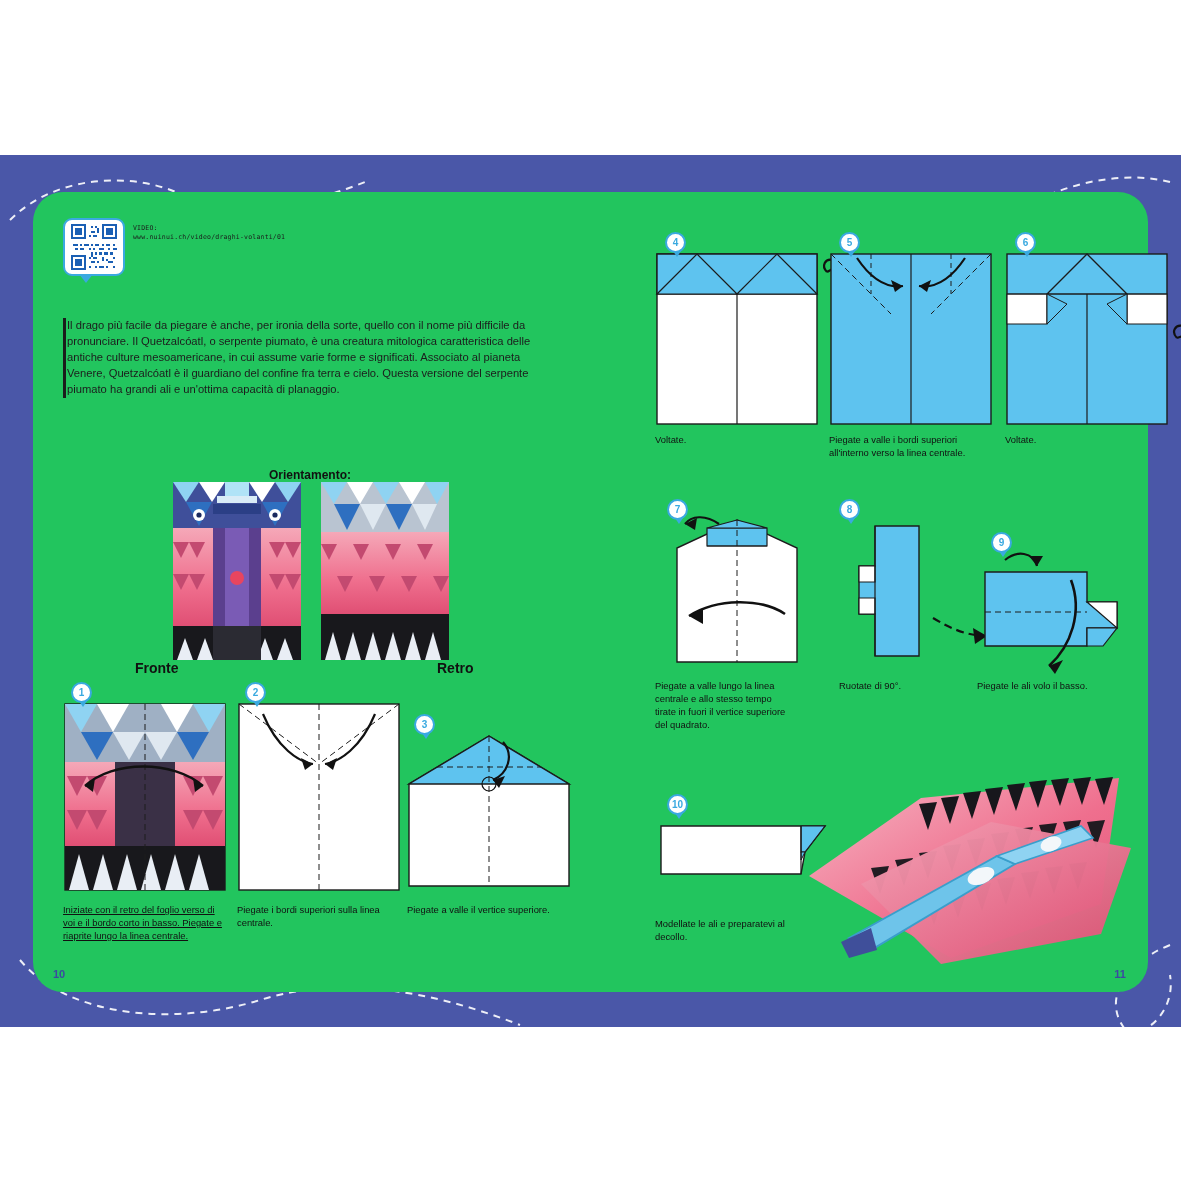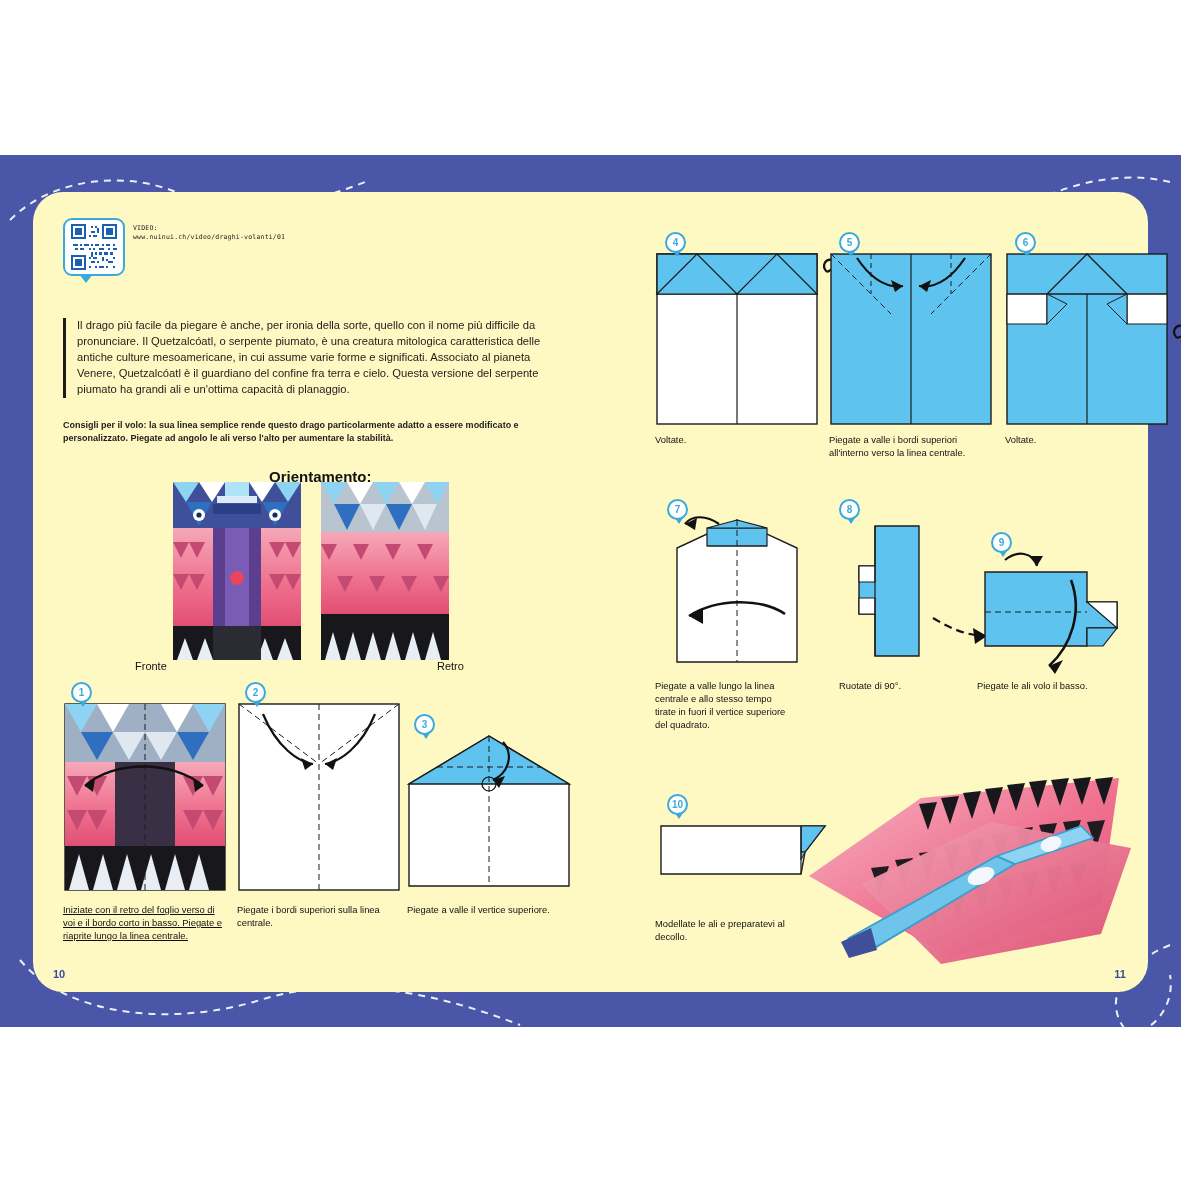--- a/index.html
+++ b/index.html
@@ -26,21 +26,21 @@
   }
   
   .dash-deco { position: absolute; pointer-events: none; }
 
   .spread {
     position: absolute;
     left: 33px;
     top: 192px;
     width: 1115px;
     height: 800px;
-    background: #fef9c3;
+    background: #22c55e;
     border-radius: 30px;
   }
   .page-left, .page-right {
     position: absolute;
     top: 0;
     height: 800px;
   }
   .page-left { left: 0; width: 557px; }
   .page-right { left: 558px; width: 557px; }
 
@@ -102,48 +102,48 @@
 
   .intro {
     position: absolute;
     left: 30px;
     top: 126px;
     width: 495px;
     font-size: 11.2px;
     line-height: 1.42;
     color: #1c1c1c;
     border-left: 3px solid #1c1c1c;
-    padding-left: 11px;
+    padding-left: 1px;
     box-sizing: border-box;
   }
   .tip {
     position: absolute;
     left: 30px;
     top: 227px;
     width: 466px;
     font-size: 9px;
     line-height: 1.4;
     color: #1c1c1c;
     font-weight: bold;
   }
 
   
   .orient-label {
     position: absolute;
     left: 236px;
     top: 276px;
-    font-size: 15px;
+    font-size: 12px;
     font-weight: bold;
     color: #111;
   }
   .orient-imgs { position: absolute; left: 140px; top: 290px; }
   .orient-caption {
     position: absolute;
-    font-size: 11px;
-    font-weight: normal;
+    font-size: 14px;
+    font-weight: bold;
     color: #111;
   }
 
   
   .badge {
     position: absolute;
     width: 21px;
     height: 21px;
     border-radius: 50%;
     background: #ffffff;
@@ -258,21 +258,20 @@
               <rect x="16" y="19" width="1" height="1"></rect>
             <rect x="19" y="19" width="1" height="1"></rect>
           </g>
         </svg>
       </div>
       <div class="video-label" style="white-space:pre-line;">VIDEO:
 www.nuinui.ch/video/draghi-volanti/01</div>
 
 
       <div class="intro">Il drago più facile da piegare è anche, per ironia della sorte, quello con il nome più difficile da pronunciare. Il Quetzalcóatl, o serpente piumato, è una creatura mitologica caratteristica delle antiche culture mesoamericane, in cui assume varie forme e significati. Associato al pianeta Venere, Quetzalcóatl è il guardiano del confine fra terra e cielo. Questa versione del serpente piumato ha grandi ali e un'ottima capacità di planaggio.</div>
-      <div class="tip">Consigli per il volo: la sua linea semplice rende questo drago particolarmente adatto a essere modificato e personalizzato. Piegate ad angolo le ali verso l'alto per aumentare la stabilità.</div>
 
       <div class="orient-label">Orientamento:</div>
       <svg class="orient-imgs" width="300" height="178">
         <defs>
           <linearGradient id="pinkg" x1="0" y1="0" x2="0" y2="1">
             <stop offset="0%" stop-color="#f5a8b8"></stop>
               <stop offset="60%" stop-color="#ef6e8d"></stop>
               <stop offset="100%" stop-color="#e04f74"></stop>
           </linearGradient>
           <linearGradient id="greyg" x1="0" y1="0" x2="0" y2="1">

